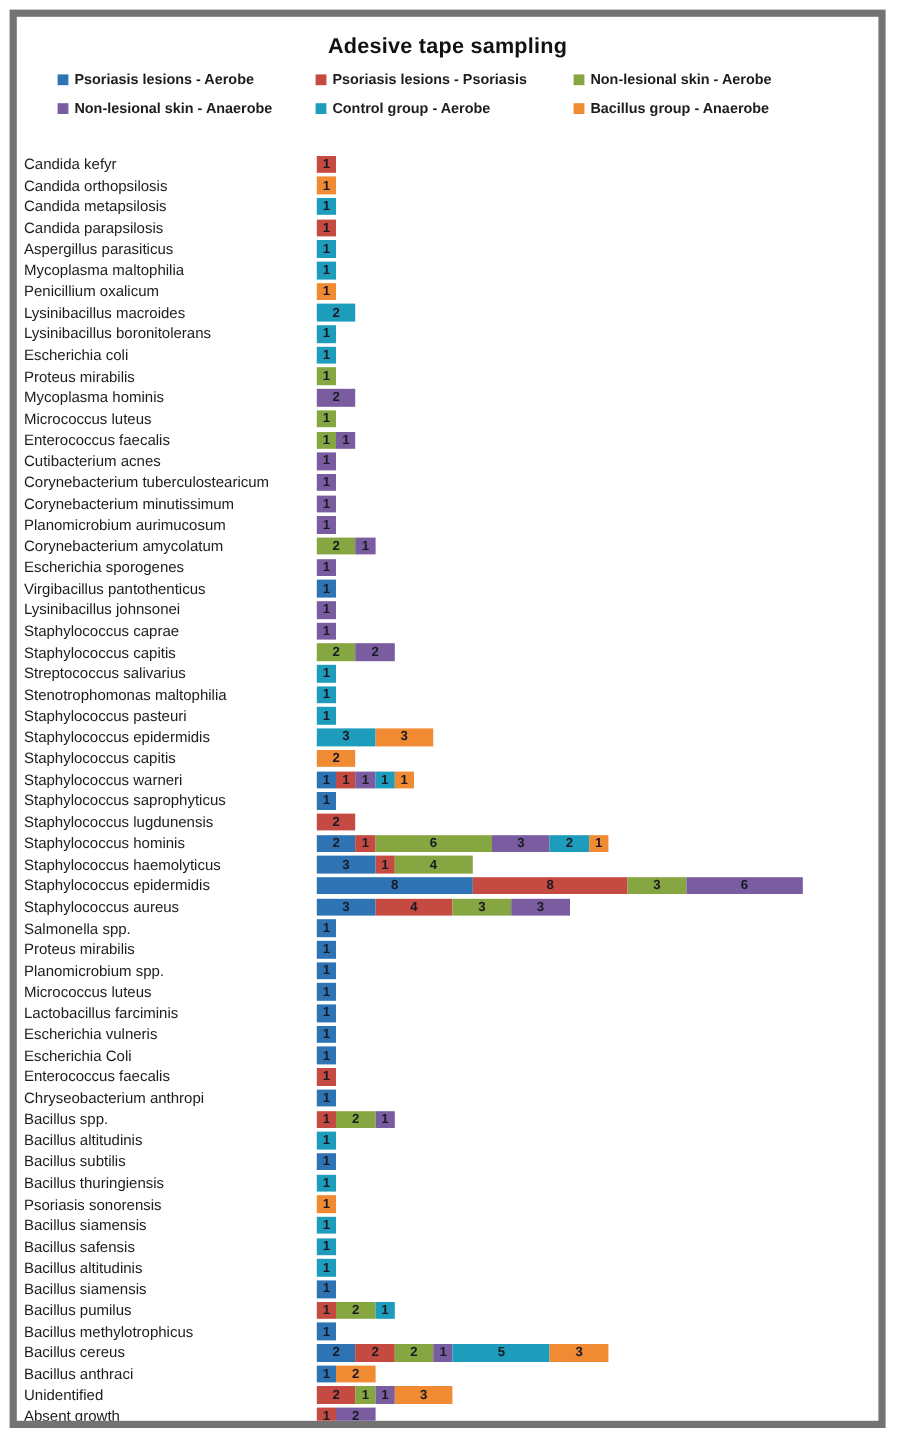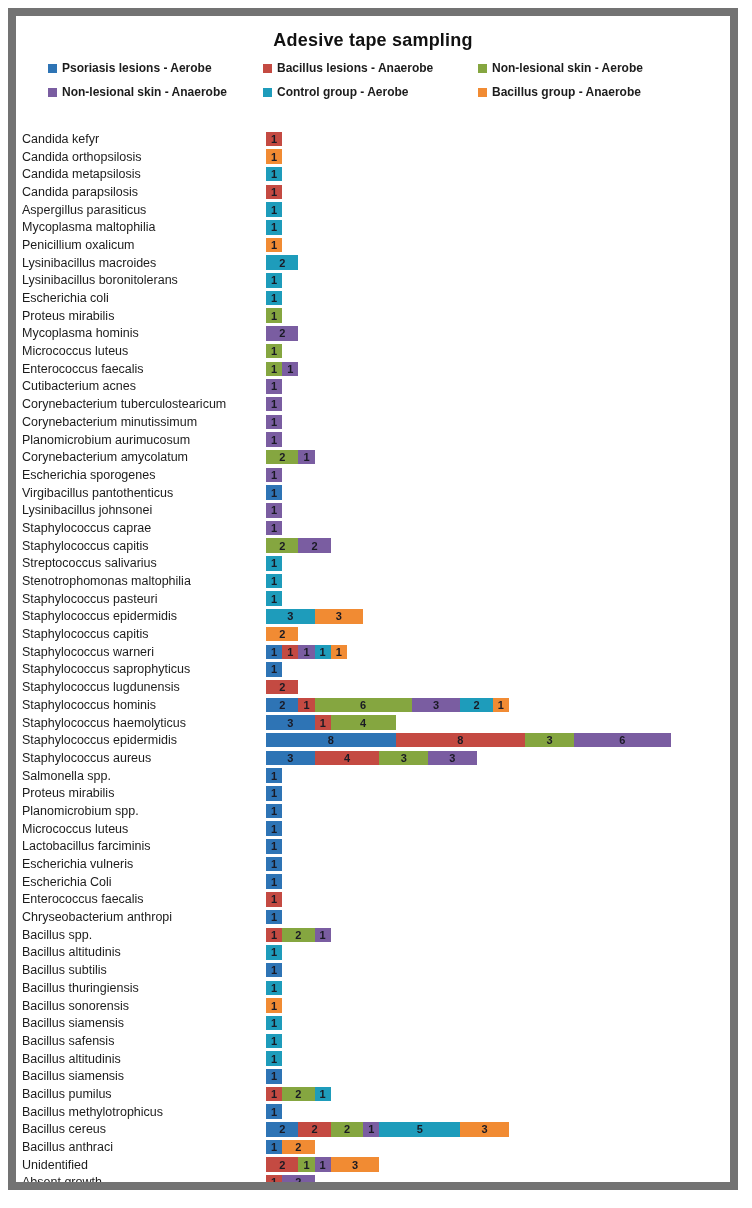--- a/index.html
+++ b/index.html
@@ -1,19 +1,19 @@
 <!DOCTYPE html>
 <html><head>
 <meta charset="utf-8">
 <style>
   html,body{margin:0;padding:0;background:#fff;}
   body{width:752px;height:1208px;font-family:"Liberation Sans",sans-serif;-webkit-font-smoothing:antialiased;}
   .frame{
     position:absolute;left:8px;top:8px;width:730px;height:1182px;
-    border:8px solid #737373;background:#fff;box-sizing:border-box;overflow:hidden;
+    border:6px solid #737373;background:#fff;box-sizing:border-box;overflow:hidden;
   }
   .title{
     text-align:center;font-size:18px;font-weight:bold;color:#111;
     margin-top:14px;letter-spacing:.2px;
   }
   .legend{
     margin:10px auto 0 auto;width:650px;
     display:grid;grid-template-columns:215px 215px 200px;row-gap:10px;
   }
   .legend-item{display:flex;align-items:center;font-size:12px;font-weight:bold;color:#1c1c1c;white-space:nowrap;}
@@ -35,21 +35,21 @@
 
 <div class="frame">
   <div class="title">Adesive tape sampling</div>
   <div class="legend">
       <div class="legend-item">
         <span class="swatch" style="background: rgb(46, 116, 181);"></span>
         <span>Psoriasis lesions - Aerobe</span>
       </div>
       <div class="legend-item">
         <span class="swatch" style="background: rgb(196, 74, 66);"></span>
-        <span>Bacillus lesions - Anaerobe</span>
+        <span>Psoriasis lesions - Psoriasis</span>
       </div>
       <div class="legend-item">
         <span class="swatch" style="background: rgb(133, 166, 64);"></span>
         <span>Non-lesional skin - Aerobe</span>
       </div>
       <div class="legend-item">
         <span class="swatch" style="background: rgb(122, 93, 161);"></span>
         <span>Non-lesional skin - Anaerobe</span>
       </div>
       <div class="legend-item">
@@ -373,21 +373,21 @@
           <div class="seg" style="width: 16.2px; background: rgb(46, 116, 181);">1</div>
         </div>
       </div>
       <div class="row">
         <div class="rowlabel">Bacillus thuringiensis</div>
         <div class="bar">
           <div class="seg" style="width: 16.2px; background: rgb(30, 156, 187);">1</div>
         </div>
       </div>
       <div class="row">
-        <div class="rowlabel">Bacillus sonorensis</div>
+        <div class="rowlabel">Psoriasis sonorensis</div>
         <div class="bar">
           <div class="seg" style="width: 16.2px; background: rgb(241, 139, 51);">1</div>
         </div>
       </div>
       <div class="row">
         <div class="rowlabel">Bacillus siamensis</div>
         <div class="bar">
           <div class="seg" style="width: 16.2px; background: rgb(30, 156, 187);">1</div>
         </div>
       </div>

